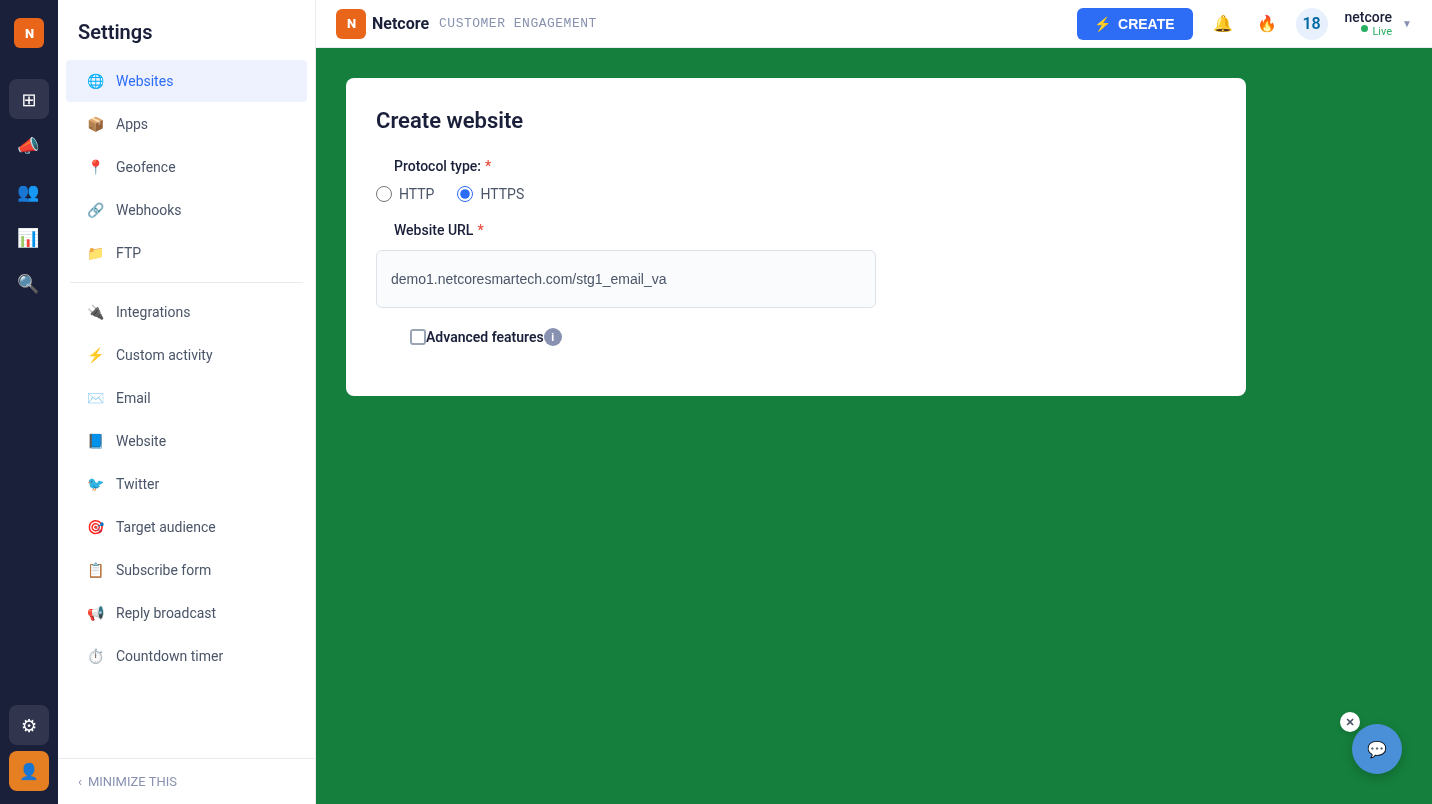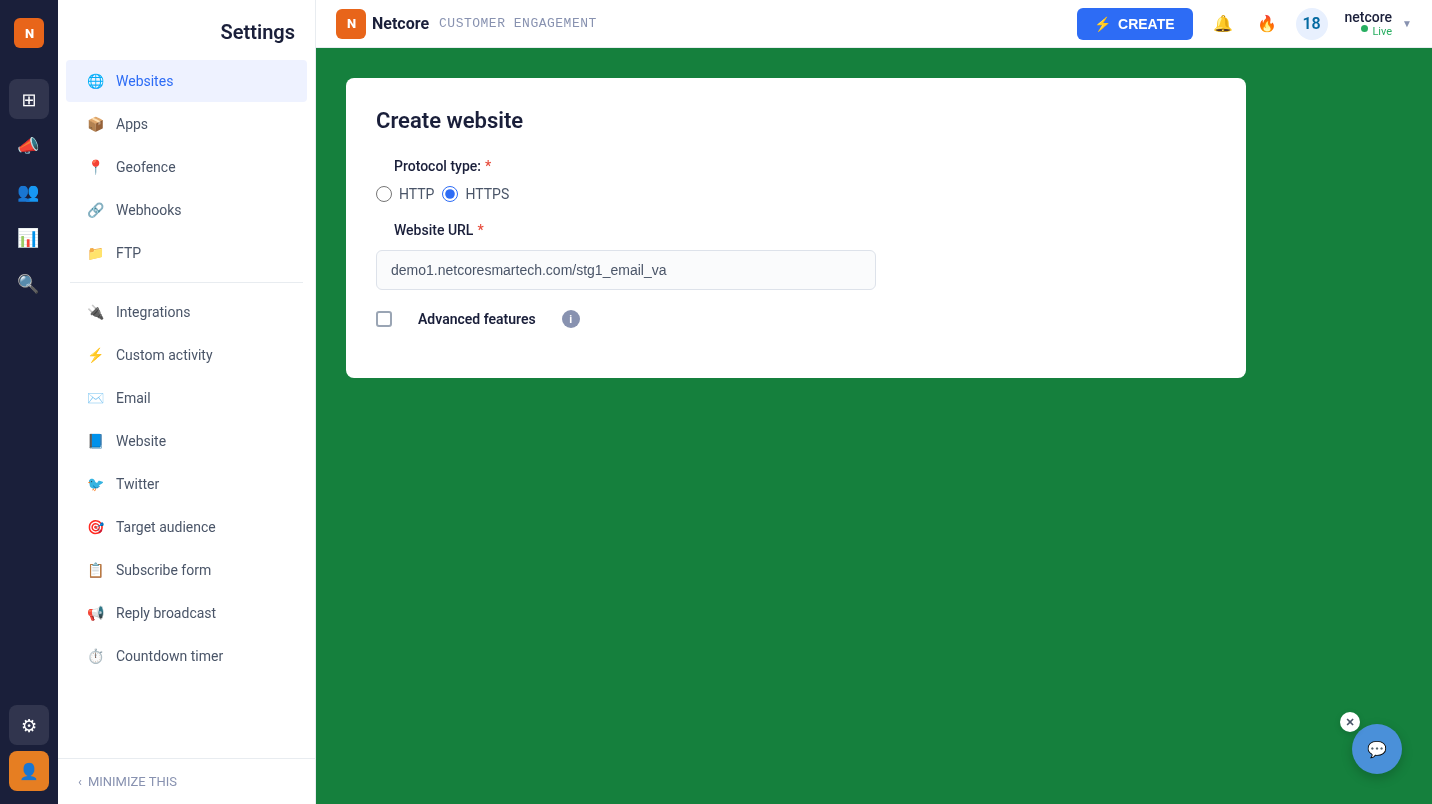--- a/index.html
+++ b/index.html
@@ -77,21 +77,20 @@
       display: flex;
       flex-direction: column;
       flex-shrink: 0;
       overflow-y: auto;
     }
     .left-sidebar .sidebar-title {
       font-size: 20px;
       font-weight: 600;
       color: #1a1f3a;
       padding: 20px 20px 15px;
-      text-align: right;
     }
     .sidebar-item {
       display: flex;
       align-items: center;
       padding: 11px 20px;
       cursor: pointer;
       color: #4a5568;
       font-size: 14px;
       border-radius: 4px;
       margin: 1px 8px;
@@ -240,52 +239,53 @@
       align-items: center;
       gap: 4px;
       margin-left: 18px;
     }
     .required-star {
       color: #e74c3c;
       font-size: 14px;
     }
     .radio-group {
       display: flex;
-      gap: 8px;
+      gap: 23px;
       align-items: center;
     }
     .radio-option {
       display: flex;
       align-items: center;
       gap: 7px;
       cursor: pointer;
       font-size: 14px;
       color: #4a5568;
     }
     .radio-option input[type="radio"] {
       accent-color: #2d6cf5;
       width: 16px;
       height: 16px;
     }
     .url-input {
       width: 100%;
       max-width: 500px;
       border: 1px solid #dde2ea;
       border-radius: 6px;
-      padding: 11px 14px;
+      padding: 20px 14px;
       font-size: 14px;
       color: #4a5568;
       outline: none;
       background: #fafbfc;
     }
     .advanced-features-row {
       display: flex;
       align-items: center;
-      gap: 26px;
+      gap: 0;
       margin-top: 5px;
+      margin-left: 34px;
     }
     .advanced-checkbox {
       width: 16px;
       height: 16px;
       border: 2px solid #9aa5b4;
       border-radius: 3px;
       cursor: pointer;
       background: #fff;
       flex-shrink: 0;
       display: flex;

